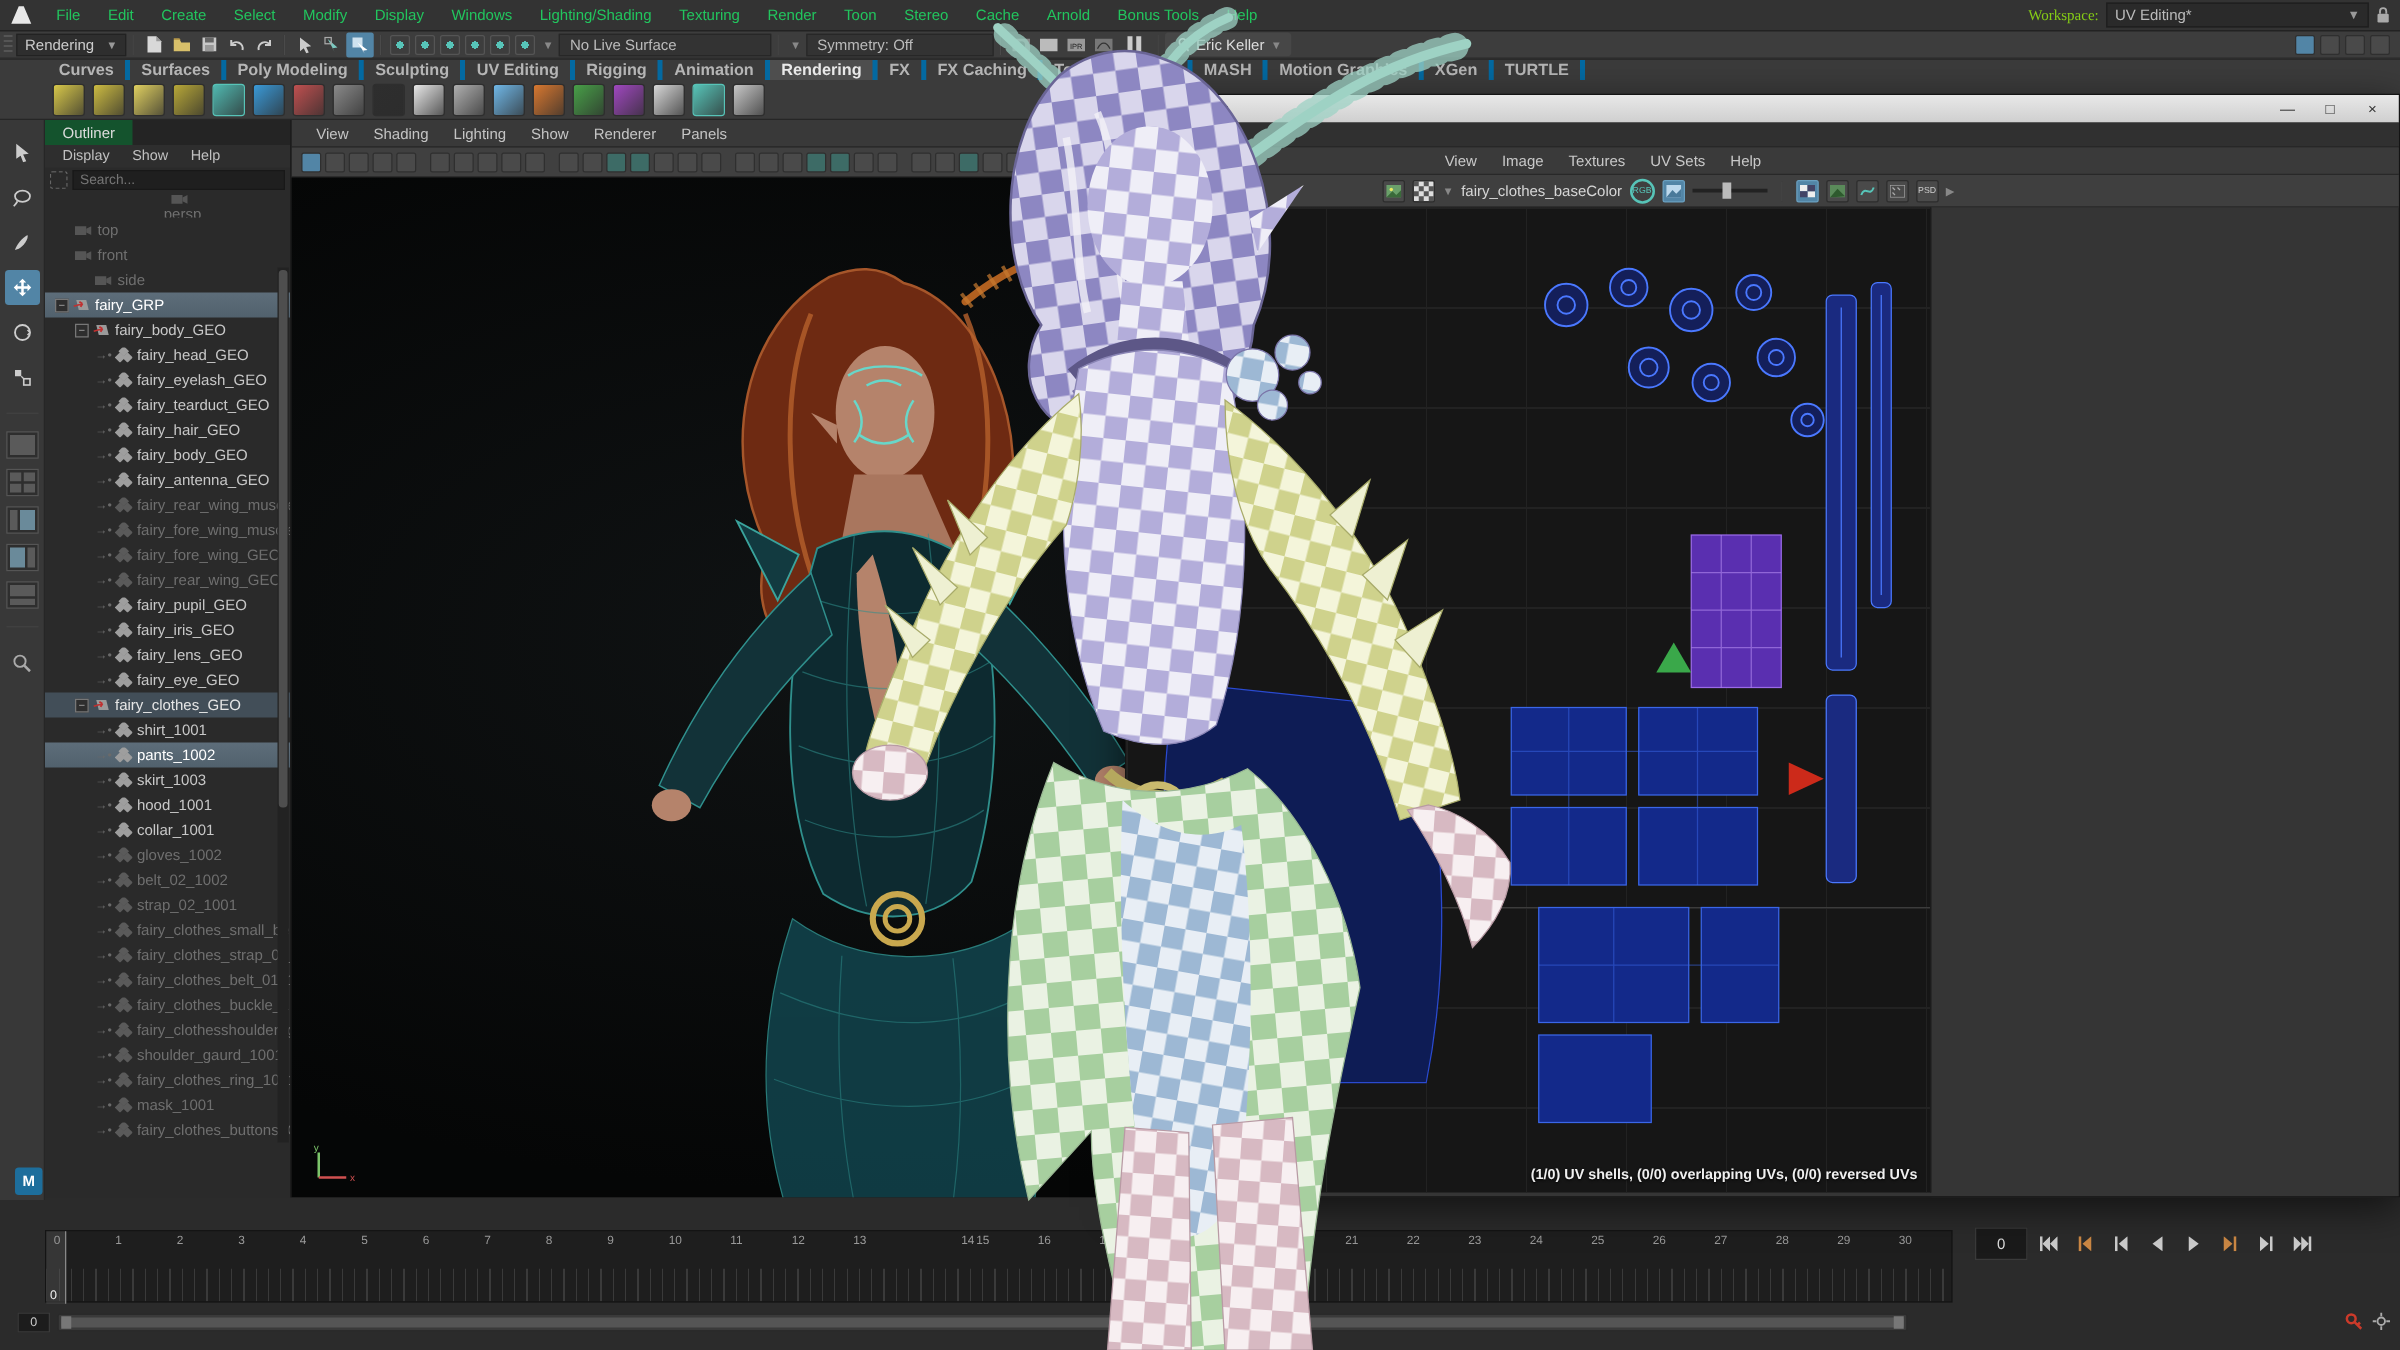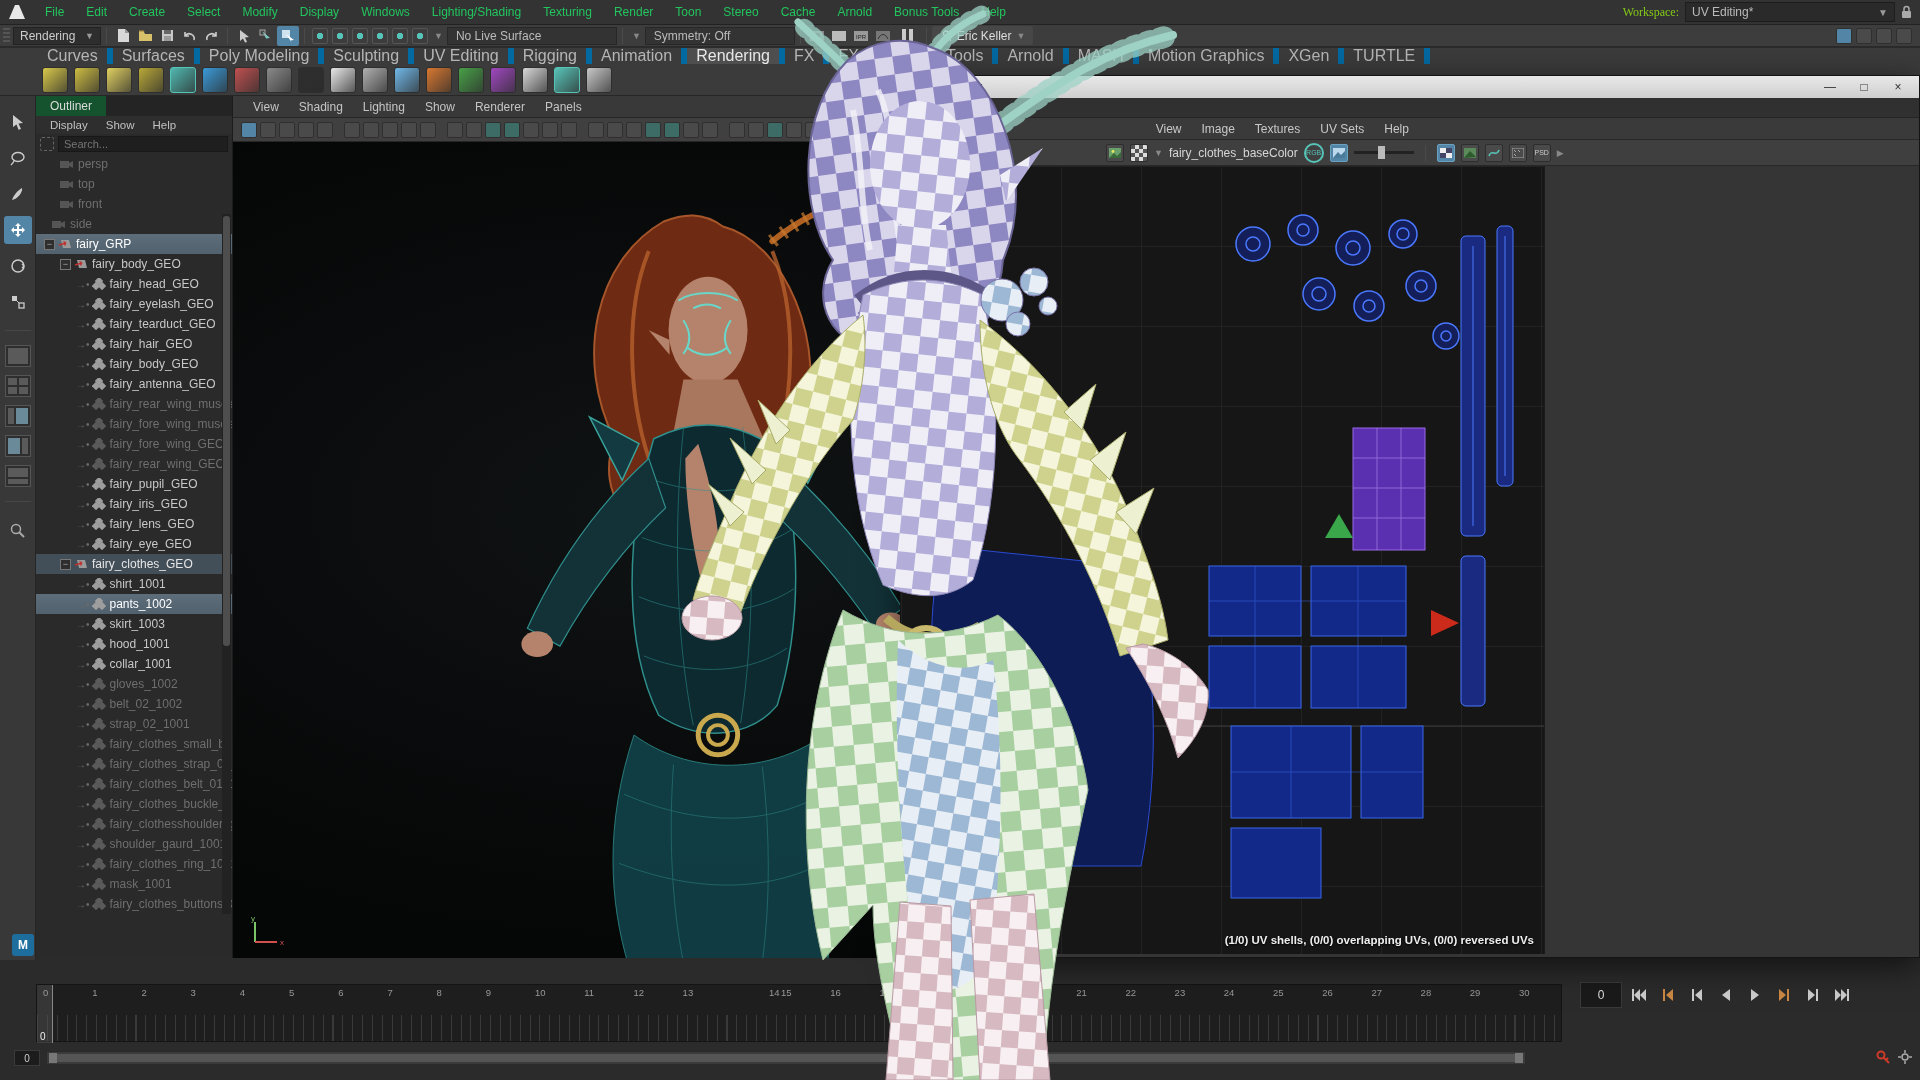--- a/index.html
+++ b/index.html
@@ -29,21 +29,21 @@
   .tbtn.active { background:#5285a6; }
   .field-box { height:18px; background:#333; border:1px solid #272727; display:flex; align-items:center; padding:0 8px; color:#bbb; }
   #account { display:flex; align-items:center; gap:5px; background:#474747; border-radius:3px; height:19px; padding:0 8px; color:#ddd; }
   .snap-dot { width:16px; height:16px; margin:0 2px; border:1px solid #555; border-radius:2px; background:radial-gradient(circle at 50% 50%, #57c4b8 0 3px, #3d3d3d 3px); }
   .mini-pause { display:flex; gap:3px; margin:0 8px;}
   .mini-pause i { width:4px; height:13px; background:#ccc; display:block;}
 
   
   #shelf { left:0; top:48px; width:1920px; height:48px; background:#3b3b3b; border-bottom:1px solid #262626; z-index:5;}
   #shelf-tabs { display:flex; height:16px; align-items:center; padding-left:38px; }
-  .shelf-tab { padding:0 9px; font-size:16px; color:#b5b5b5; height:16px; line-height:16px; border-right:6px solid #0369a1;}
+  .shelf-tab { padding:0 9px; font-size:13px; color:#b5b5b5; height:16px; line-height:16px; border-right:4px solid #0369a1;font-weight:bold;}
   .shelf-tab.active { background:#4e4e4e; color:#e8e8e8; }
   #shelf-icons { display:flex; gap:6px; padding:3px 0 0 42px; }
   .shelf-icon { width:26px; height:26px; border-radius:3px; border:1px solid #2e2e2e; }
 
   
   #toolbox { left:0; top:96px; width:36px; height:864px; background:#383838; border-right:1px solid #262626; display:flex; flex-direction:column; align-items:center; padding-top:12px; gap:8px; z-index:4;}
   .tool { width:28px; height:28px; display:flex; align-items:center; justify-content:center; border-radius:3px; }
   .tool.active { background:#5285a6; }
   .layout-btn { width:26px; height:22px; border:1px solid #555; background:#2e2e2e; display:grid; }
   .divider-h { width:26px; height:1px; background:#2a2a2a; border-bottom:1px solid #474747; margin:6px 0;}
@@ -420,21 +420,21 @@
     <div id="outliner-menus">
         <span>Display</span>
         <span>Show</span>
         <span>Help</span>
       </div>
     <div id="outliner-search">
       <span class="sicon"></span>
       <input placeholder="Search..." style="">
     </div>
     <div id="outliner-tree">
-        <div class="orow dim" style="padding-left: 24px;">
+        <div class="orow dim" style="padding-left: 24px; flex-direction: column;">
           <span class="oicon">
             <svg width="14" height="10" viewBox="0 0 14 10">
               <rect x="0" y="2" width="9" height="7" fill="#555"></rect>
               <path d="M9,4 L13,2 V9 L9,7 Z" fill="#555"></path>
             </svg>
           </span>
           <span>persp</span>
         </div>
         <div class="orow dim" style="padding-left: 24px;">
           <span class="oicon">
@@ -447,21 +447,21 @@
         </div>
         <div class="orow dim" style="padding-left: 24px;">
           <span class="oicon">
             <svg width="14" height="10" viewBox="0 0 14 10">
               <rect x="0" y="2" width="9" height="7" fill="#555"></rect>
               <path d="M9,4 L13,2 V9 L9,7 Z" fill="#555"></path>
             </svg>
           </span>
           <span>front</span>
         </div>
-        <div class="orow dim" style="padding-left: 16px;">
+        <div class="orow dim" style="padding-left: 40px;">
           <span class="oicon">
             <svg width="14" height="10" viewBox="0 0 14 10">
               <rect x="0" y="2" width="9" height="7" fill="#555"></rect>
               <path d="M9,4 L13,2 V9 L9,7 Z" fill="#555"></path>
             </svg>
           </span>
           <span>side</span>
         </div>
         <div class="orow selected" style="padding-left: 8px;">
           <span class="oexp">−</span>

